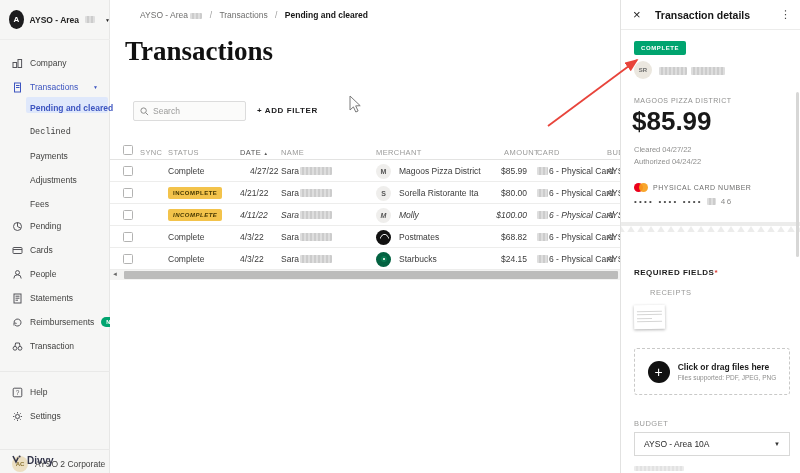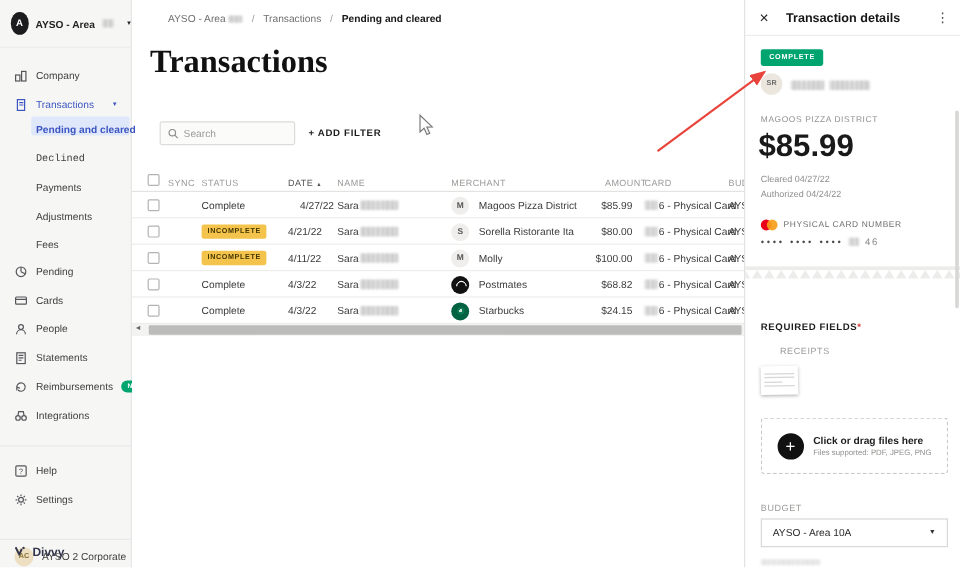--- a/index.html
+++ b/index.html
@@ -219,21 +219,21 @@
         </svg>
       <span class="lbl">Reimbursements</span>
       <span class="new-badge">NEW</span>
     </div>
     <div class="sb-item" style="top:338px;">
       <svg class="icn" viewBox="0 0 11 11">
           <circle cx="3" cy="7.3" r="1.9"></circle>
           <circle cx="8" cy="7.3" r="1.9"></circle>
           <path d="M3,5 L3.6,2 L7.4,2 L8,5"></path>
         </svg>
-      <span class="lbl">Integrations</span>
+      <span class="lbl">Transaction</span>
     </div>
 
     <div class="sb-divider" style="top:371px;"></div>
 
     <div class="sb-item" style="top:384px;">
       <svg class="icn" viewBox="0 0 11 11">
           <rect x="1.2" y="1.2" width="8.6" height="8.6" rx="1"></rect>
           <text x="5.5" y="7.8" font-size="6.5" text-anchor="middle" fill="#55555a" stroke="none">?</text>
         </svg>
       <span class="lbl">Help</span>
@@ -331,21 +331,21 @@
           <span>Sorella Ristorante Ita</span>
         </span>
       <span class="cell" style="left:345px;width:72px;justify-content:flex-end;">$80.00</span>
       <span class="cell" style="left:427px;">
           <span class="redact" style="width:11px;height:8px;margin-right:1px;"></span>
           <span>6 - Physical Card</span>
         </span>
       <span class="cell" style="left:497px;width:13px;overflow:hidden;">AYSO</span>
     </div>
 
-    <div class="trow" style="top:204px;">
+    <div class="trow" style="top:204px;font-style:italic;">
       <div class="cb" style="position:absolute;left:13px;top:6px;"></div>
       <span class="cell" style="left:58px;">
           <span class="status-badge">INCOMPLETE</span>
         </span>
       <span class="cell" style="left:130px;">4/11/22</span>
       <span class="cell" style="left:171px;">
           <span>Sara</span>
           <span class="redact" style="width:32px;height:8px;margin-left:1px;"></span>
         </span>
       <span class="cell" style="left:266px;">

